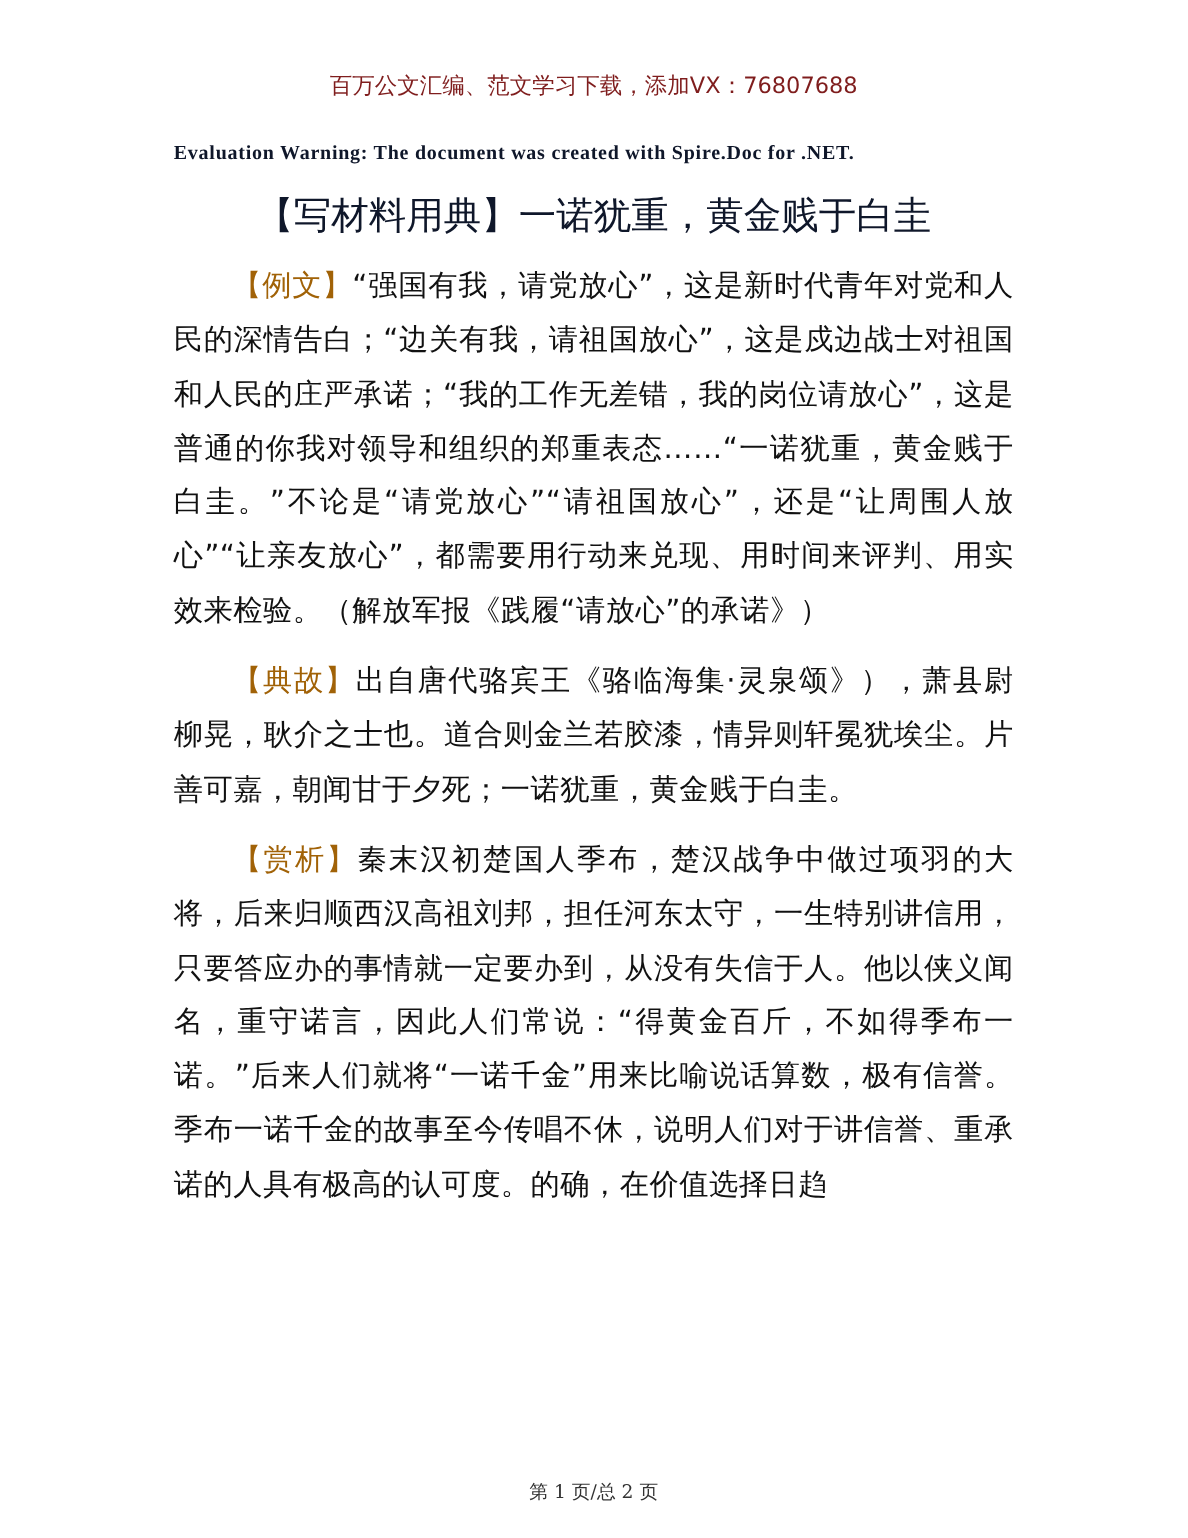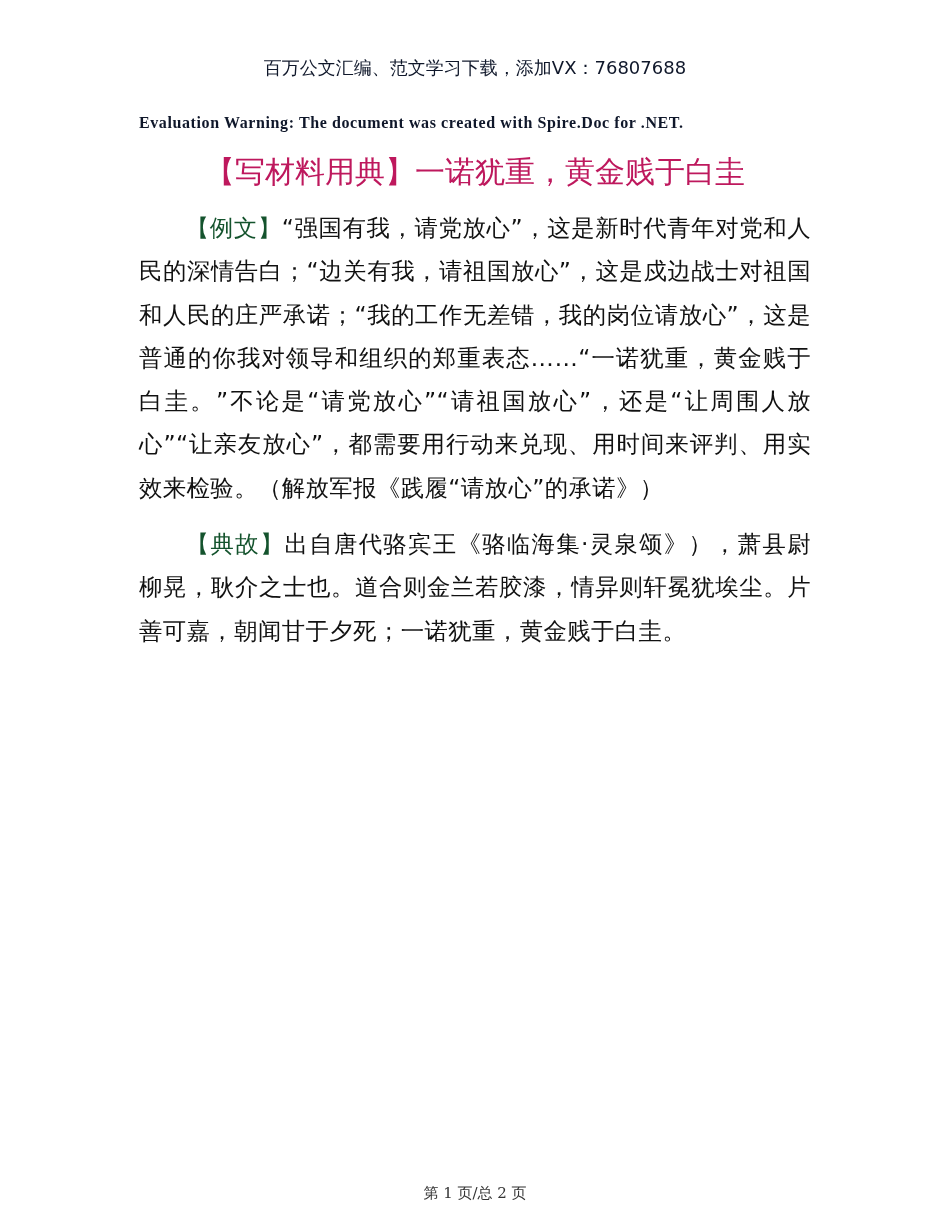--- a/index.html
+++ b/index.html
@@ -15,21 +15,21 @@
       font-family: "DejaVu Sans", "Liberation Sans", sans-serif;
       color: #111111;
     }
     .page-header {
       position: absolute;
       top: 56px;
       left: 0;
       width: 950px;
       text-align: center;
       font-size: 18px;
-      color: #0f172a;
+      color: #7f1d1d;
       font-family: "DejaVu Sans", sans-serif;
       letter-spacing: 0px;
     }
     .eval-warning {
       position: absolute;
       top: 114px;
       left: 139px;
       font-family: "Liberation Serif", "DejaVu Serif", serif;
       font-size: 16px;
       color: #0f172a;
@@ -37,41 +37,41 @@
       letter-spacing: 0.6px;
       font-weight: bold;
     }
     .doc-title {
       position: absolute;
       top: 152px;
       left: 0;
       width: 950px;
       text-align: center;
       font-size: 30px;
-      color: #be185d;
+      color: #0f172a;
       font-family: "DejaVu Sans", sans-serif;
       white-space: nowrap;
     }
     .body-text {
       position: absolute;
       top: 207px;
       left: 139px;
       width: 672px;
     }
     .para {
       font-size: 23.4px;
       line-height: 43.3px;
       text-indent: 2em;
       margin: 0 0 13px 0;
       text-align: justify;
       letter-spacing: 0.4px;
       word-break: break-all;
     }
     .para .tag {
-      color: #14532d;
+      color: #a16207;
     }
     .page-footer {
       position: absolute;
       top: 1136px;
       left: 0;
       width: 950px;
       text-align: center;
       font-family: "DejaVu Serif", "Liberation Serif", serif;
       font-size: 15px;
       color: #333333;
@@ -83,15 +83,16 @@
 
 <div class="page-header">百万公文汇编、范文学习下载，添加VX：76807688</div>
 
 <div class="eval-warning">Evaluation Warning: The document was created with Spire.Doc for .NET.</div>
 
 <div class="doc-title">【写材料用典】一诺犹重，黄金贱于白圭</div>
 
 <div class="body-text">
   <p class="para"><span class="tag">【例文】</span><span>“强国有我，请党放心”，这是新时代青年对党和人民的深情告白；“边关有我，请祖国放心”，这是戍边战士对祖国和人民的庄严承诺；“我的工作无差错，我的岗位请放心”，这是普通的你我对领导和组织的郑重表态……“一诺犹重，黄金贱于白圭。”不论是“请党放心”“请祖国放心”，还是“让周围人放心”“让亲友放心”，都需要用行动来兑现、用时间来评判、用实效来检验。（解放军报《践履“请放心”的承诺》）</span></p>
   <p class="para"><span class="tag">【典故】</span><span>出自唐代骆宾王《骆临海集·灵泉颂》），萧县尉柳晃，耿介之士也。道合则金兰若胶漆，情异则轩冕犹埃尘。片善可嘉，朝闻甘于夕死；一诺犹重，黄金贱于白圭。</span></p>
+  <p class="para"><span class="tag">【赏析】</span><span>秦末汉初楚国人季布，楚汉战争中做过项羽的大将，后来归顺西汉高祖刘邦，担任河东太守，一生特别讲信用，只要答应办的事情就一定要办到，从没有失信于人。他以侠义闻名，重守诺言，因此人们常说：“得黄金百斤，不如得季布一诺。”后来人们就将“一诺千金”用来比喻说话算数，极有信誉。季布一诺千金的故事至今传唱不休，说明人们对于讲信誉、重承诺的人具有极高的认可度。的确，在价值选择日趋</span></p>
 </div>
 
 <div class="page-footer">第 1 页/总 2 页</div>
 
 </body></html>

